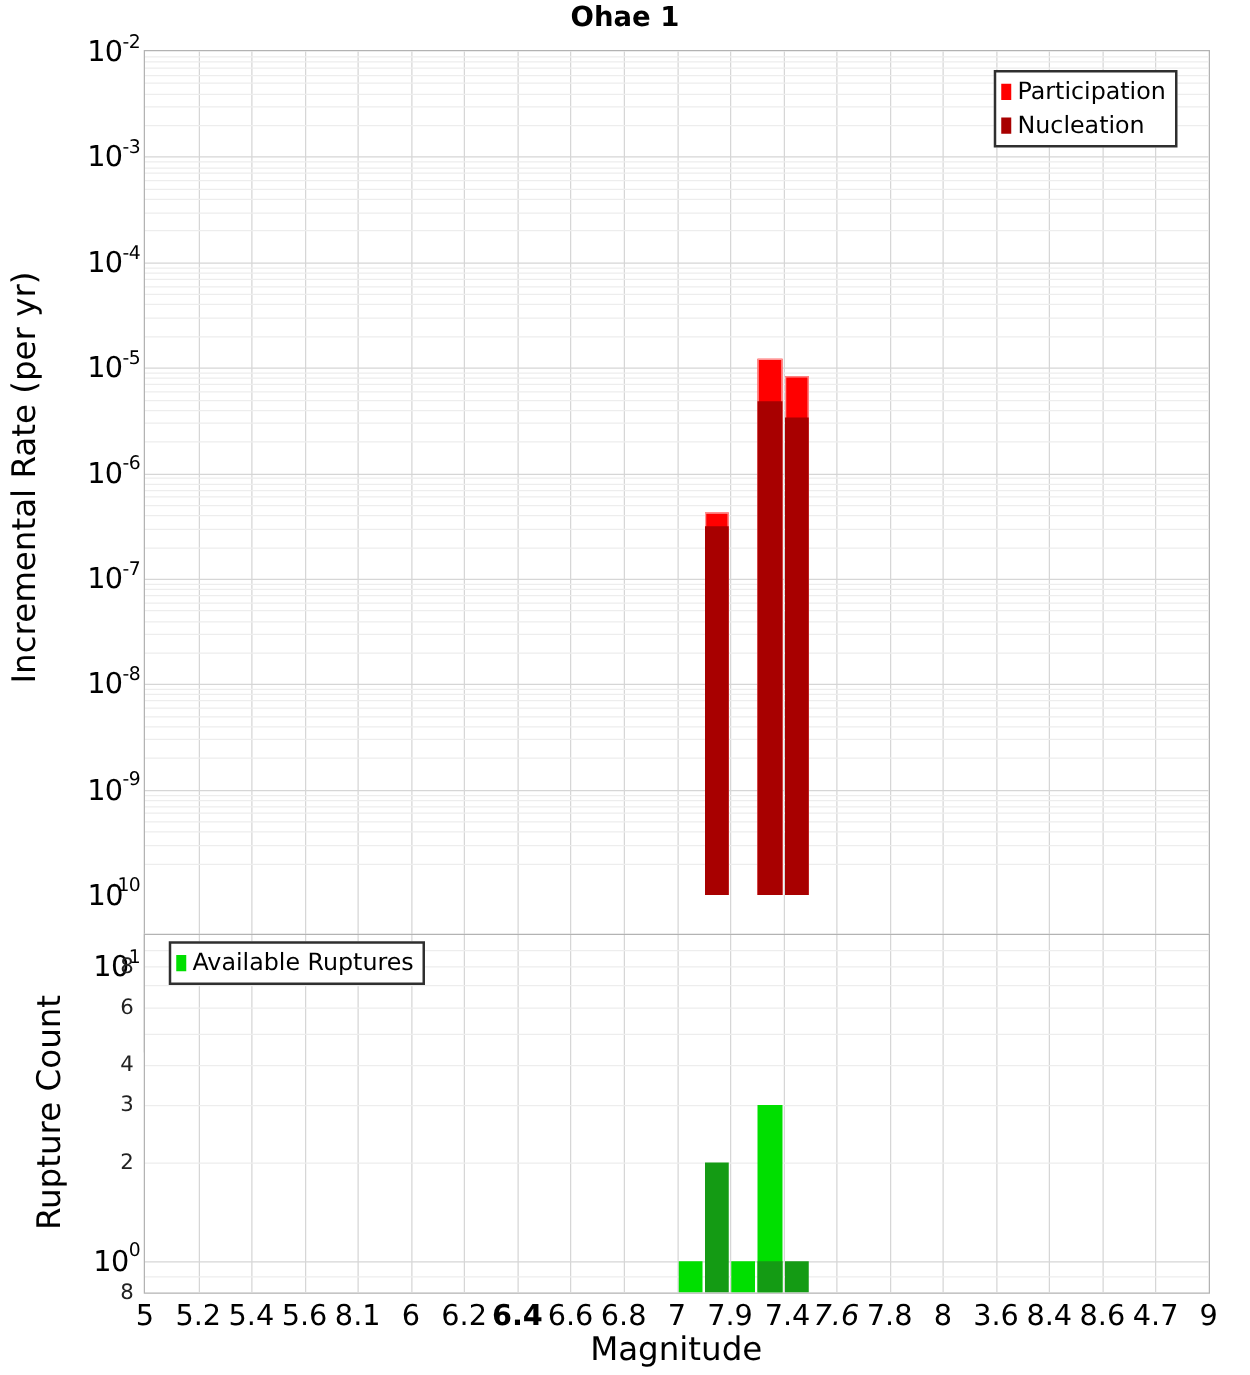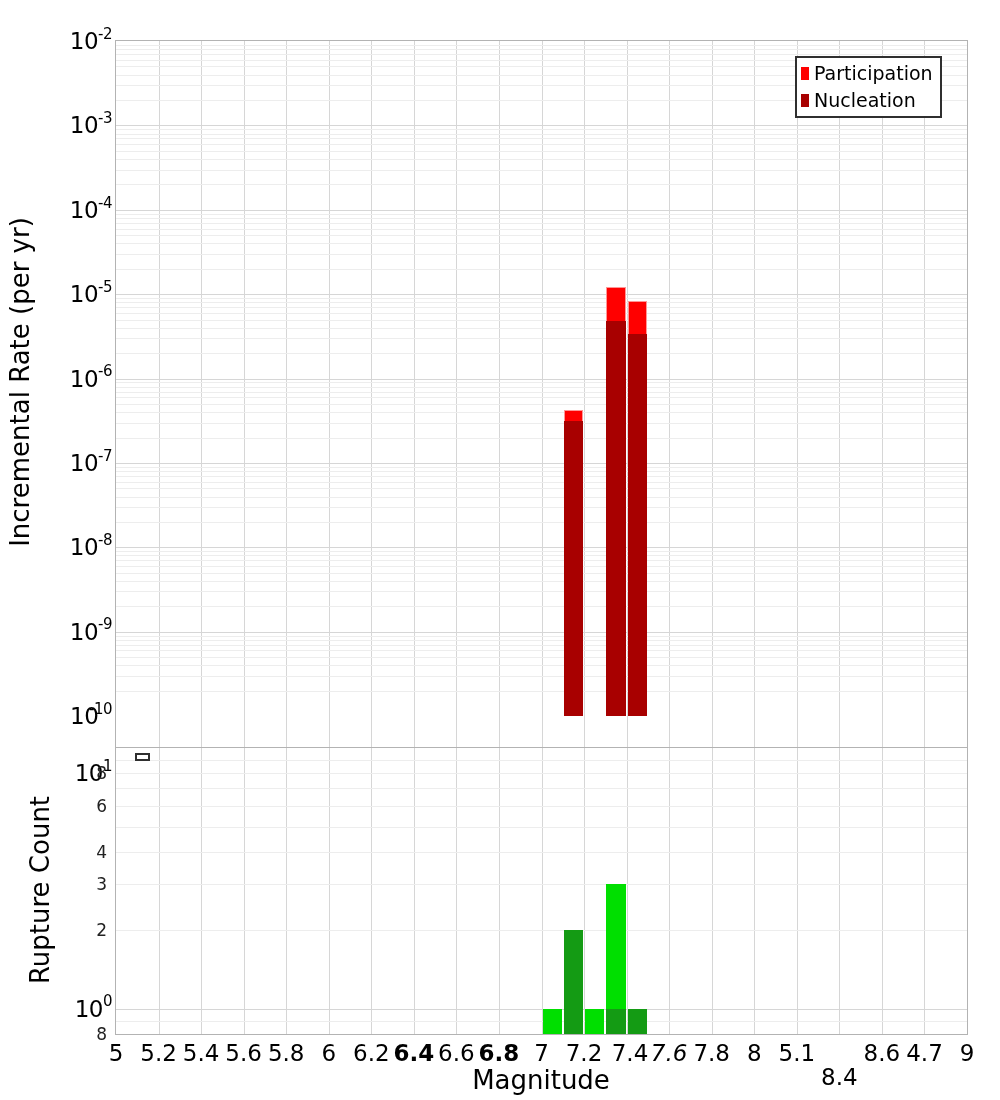--- a/index.html
+++ b/index.html
@@ -32,20 +32,21 @@
   #legend-rates{left:679px;top:15px;}
   #legend-counts{left:19px;top:5px;}
   .legend-row{display:flex;align-items:center;gap:5px;font-size:19px;line-height:27px;white-space:nowrap;}
   .swatch{width:8px;height:13px;display:inline-block;flex:0 0 8px;}
 </style>
 </head>
 <body>
 
 <div id="chart">
 
+  <div class="title">Ohae 1</div>
 
   <div class="ylab" id="ylab-rates">Incremental Rate (per yr)</div>
   <div class="ylab" id="ylab-counts">Rupture Count</div>
   <div class="xlab">Magnitude</div>
 
   <div class="panel" id="panel-rates">
     <div class="layer" id="grid-rates">
         <div class="gv" style="left: 42.6px;"></div>
         <div class="gv" style="left: 85.1px;"></div>
         <div class="gv" style="left: 127.7px;"></div>
@@ -191,20 +192,24 @@
       </div>
     <div class="layer" id="bars-counts">
         <div class="bar" style="left: 426.5px; width: 19.3px; top: 260.7px; height: 25.3px; background: rgb(0, 223, 0);"></div>
         <div class="bar" style="left: 469.1px; width: 19.3px; top: 260.7px; height: 25.3px; background: rgb(0, 223, 0);"></div>
         <div class="bar" style="left: 490.3px; width: 19.3px; top: 136.3px; height: 149.7px; background: rgb(0, 223, 0);"></div>
         <div class="bar" style="left: 447.8px; width: 19.3px; top: 182.2px; height: 103.8px; background: rgb(20, 155, 20);"></div>
         <div class="bar" style="left: 490.3px; width: 19.3px; top: 260.7px; height: 25.3px; background: rgb(20, 155, 20);"></div>
         <div class="bar" style="left: 511.6px; width: 19.3px; top: 260.7px; height: 25.3px; background: rgb(20, 155, 20);"></div>
       </div>
     <div class="legend" id="legend-counts">
+      <div class="legend-row">
+        <span class="swatch" style="background: rgb(0, 223, 0);"></span>
+        <span class="legend-label">Available Ruptures</span>
+      </div>
     </div>
   </div>
 
   <div id="ticks">
       <div class="ytick" style="top: 41px;">10<sup>-2</sup></div>
       <div class="ytick" style="top: 125.4px;">10<sup>-3</sup></div>
       <div class="ytick" style="top: 209.8px;">10<sup>-4</sup></div>
       <div class="ytick" style="top: 294.1px;">10<sup>-5</sup></div>
       <div class="ytick" style="top: 378.5px;">10<sup>-6</sup></div>
       <div class="ytick" style="top: 462.9px;">10<sup>-7</sup></div>
@@ -216,31 +221,31 @@
       <div class="ytick-minor" style="top: 773.3px;">8</div>
       <div class="ytick-minor" style="top: 805.8px;">6</div>
       <div class="ytick-minor" style="top: 851.8px;">4</div>
       <div class="ytick-minor" style="top: 884.3px;">3</div>
       <div class="ytick-minor" style="top: 930.2px;">2</div>
       <div class="ytick-minor" style="top: 1034px;">8</div>
       <div class="xtick" style="left: 116px;">5</div>
       <div class="xtick" style="left: 158.6px;">5.2</div>
       <div class="xtick" style="left: 201.1px;">5.4</div>
       <div class="xtick" style="left: 243.6px;">5.6</div>
-      <div class="xtick" style="left: 286.2px;">5.8</div>
+      <div class="xtick" style="left: 286.2px;">8.1</div>
       <div class="xtick" style="left: 328.8px;">6</div>
       <div class="xtick" style="left: 371.3px;">6.2</div>
       <div class="xtick" style="left: 413.9px; font-weight: bold;">6.4</div>
       <div class="xtick" style="left: 456.4px;">6.6</div>
-      <div class="xtick" style="left: 498.9px; font-weight: bold;">6.8</div>
+      <div class="xtick" style="left: 498.9px;">6.8</div>
       <div class="xtick" style="left: 541.5px;">7</div>
-      <div class="xtick" style="left: 584px;">7.2</div>
+      <div class="xtick" style="left: 584px;">7.9</div>
       <div class="xtick" style="left: 630px;">7.4</div>
       <div class="xtick" style="left: 669.1px; font-style: italic;">7.6</div>
       <div class="xtick" style="left: 711.7px;">7.8</div>
       <div class="xtick" style="left: 754.3px;">8</div>
-      <div class="xtick" style="left: 796.8px;">5.1</div>
-      <div class="xtick" style="left: 839.4px; margin-top: 24px;">8.4</div>
+      <div class="xtick" style="left: 796.8px;">3.6</div>
+      <div class="xtick" style="left: 839.4px;">8.4</div>
       <div class="xtick" style="left: 881.9px;">8.6</div>
       <div class="xtick" style="left: 924.5px;">4.7</div>
       <div class="xtick" style="left: 967px;">9</div>
     </div>
 </div>
 
 </body></html>

